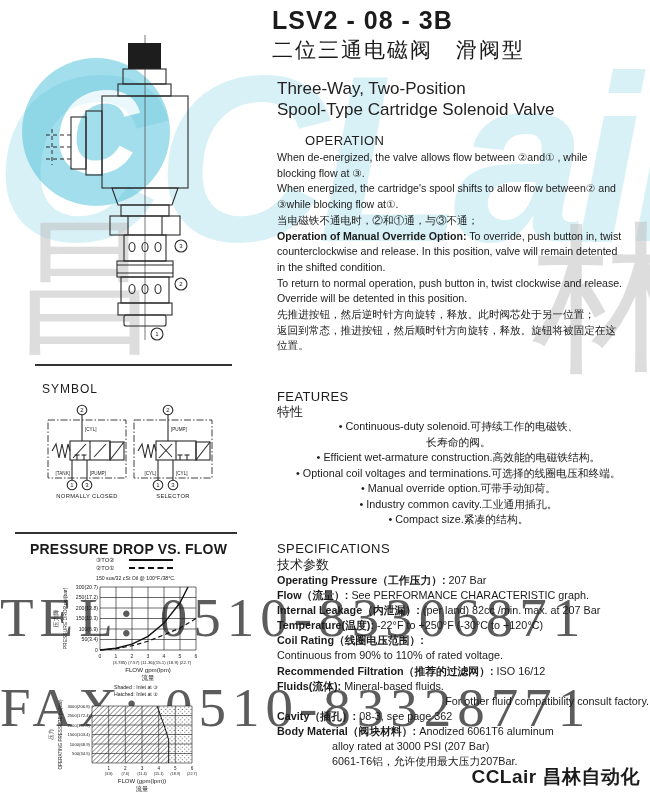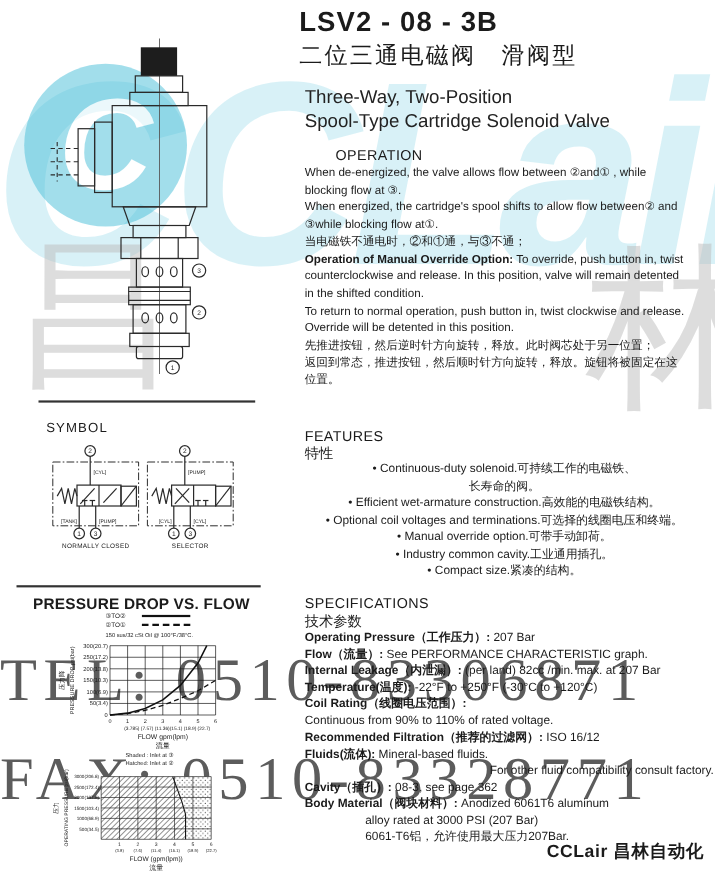--- a/index.html
+++ b/index.html
@@ -41,21 +41,21 @@
   .cap{font-size:5.8px;text-anchor:middle;letter-spacing:.3px;}
   
   .c1legend{left:96px;top:556px;font-size:5.8px;}
   .c1legend .row{display:flex;align-items:center;height:8px;}
   .lg-lbl{display:inline-block;width:30px;}
   .lg-line{display:inline-block;width:44px;height:0;margin-left:3px;}
   .lg-line.solid{border-top:2.2px solid #111;}
   .lg-line.dashed{border-top:2px dashed #111;}
   .c1note{font-size:5.2px;margin-top:2.5px;}
   .c2legend{left:114px;top:684px;font-size:5.2px;line-height:7px;}
-  .footer{right:10px;top:764px;font-size:16px;font-weight:600;letter-spacing:.5px;}
+  .footer{right:10px;top:764px;font-size:19px;font-weight:600;letter-spacing:.5px;}
 </style>
 </head>
 <body>
 
 <div class="page">
 
   <div class="wm wm-logo">CCLair</div>
   <div class="wm wm-ball">
     <span>C</span>
   </div>

